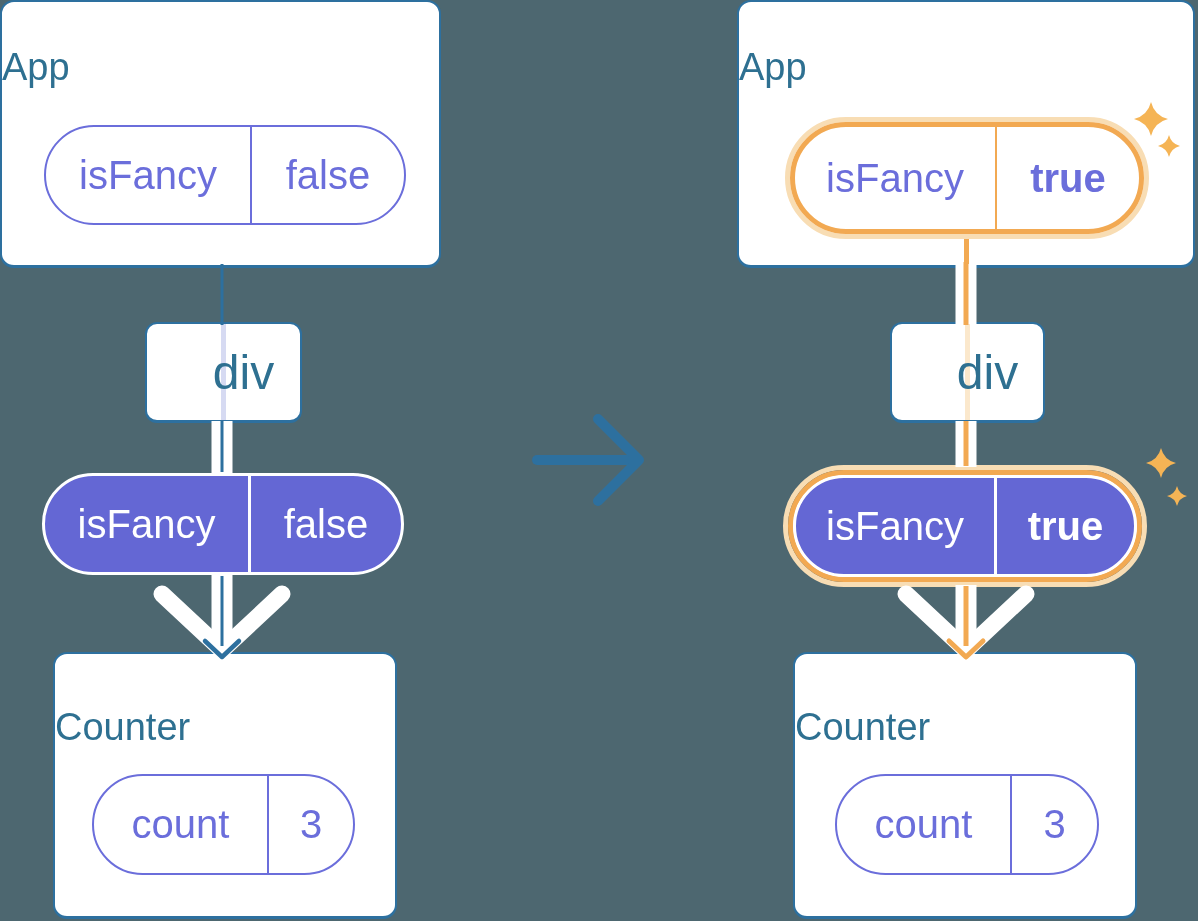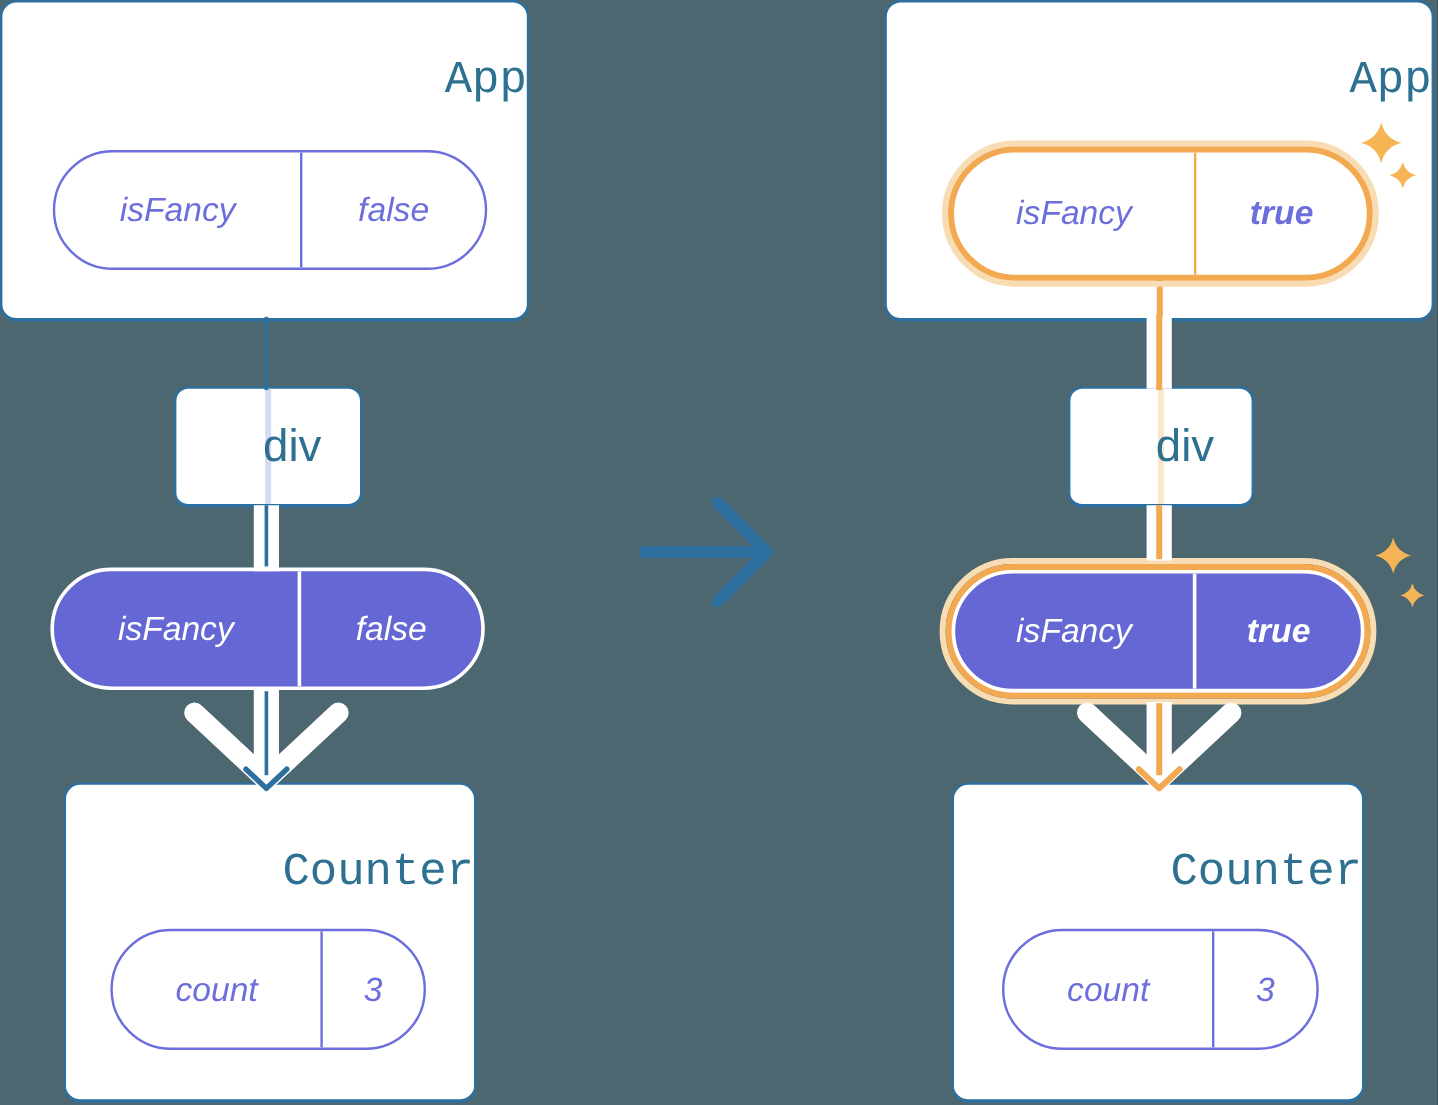--- a/index.html
+++ b/index.html
@@ -14,36 +14,36 @@
     --peri-line:#d6daf2;
     --sparkle:#f5b455;
     --card-bg:#ffffff;
   }
   *{margin:0;padding:0;box-sizing:border-box;}
   body{font-family:"Liberation Sans","DejaVu Sans",sans-serif;background:#333;}
   .canvas{position:relative;width:1198px;height:921px;background:var(--bg);overflow:hidden;}
 
   .card{position:absolute;background:var(--card-bg);border:2px solid var(--line-blue);
         border-bottom-width:3px;border-radius:14px;z-index:2;}
-  .card-title{position:absolute;left:0;right:0;top:44px;text-align:right;
-        font-size:38px;color:var(--text-teal);font-family:Liberation Mono, monospace;}
+  .card-title{position:absolute;left:0;right:0;top:44px;text-align:left;
+        font-size:38px;color:var(--text-teal);}
   .counter-title{top:52px;}
 
   .divbox{position:absolute;background:var(--card-bg);border:2px solid var(--line-blue);
         border-bottom-width:3px;border-radius:12px;z-index:2;
         display:flex;align-items:center;justify-content:center;}
   .divbox .inner-line{position:absolute;top:0;bottom:0;left:calc(50% - 2.5px);width:5px;z-index:0;}
   .inner-line.peri{background:var(--peri-line);}
   .inner-line.cream{background:var(--cream-line);}
-  .div-label{position:relative;z-index:1;font-size:38px;color:var(--text-teal);margin-left:40px;}
+  .div-label{position:relative;z-index:1;font-size:48px;color:var(--text-teal);margin-left:40px;}
 
   .pill{position:absolute;display:flex;align-items:stretch;border-radius:60px;overflow:hidden;z-index:2;}
   .pill.outline{border:2px solid var(--purple);background:var(--card-bg);}
   .pill.solid{border:3px solid #fff;background:var(--purple-fill);}
-  .seg{display:flex;align-items:center;justify-content:center;font-size:28px;color:var(--purple);font-style:italic;}
+  .seg{display:flex;align-items:center;justify-content:center;font-size:40px;color:var(--purple);}
   .seg.flex1{flex:1;}
   .pill.solid .seg{color:#fff;}
   .vdivider{width:2px;background:var(--purple);}
   .pill.solid .vdivider{width:3px;background:#fff;}
   .bold{font-weight:bold;text-align:right;}
 
   
   .hl-outer{position:absolute;border:5px solid var(--orange-light);border-radius:61px;z-index:2;}
   .hl-mid{width:100%;height:100%;border:5px solid var(--orange);border-radius:56px;
           background:var(--card-bg);overflow:hidden;display:flex;align-items:stretch;}

